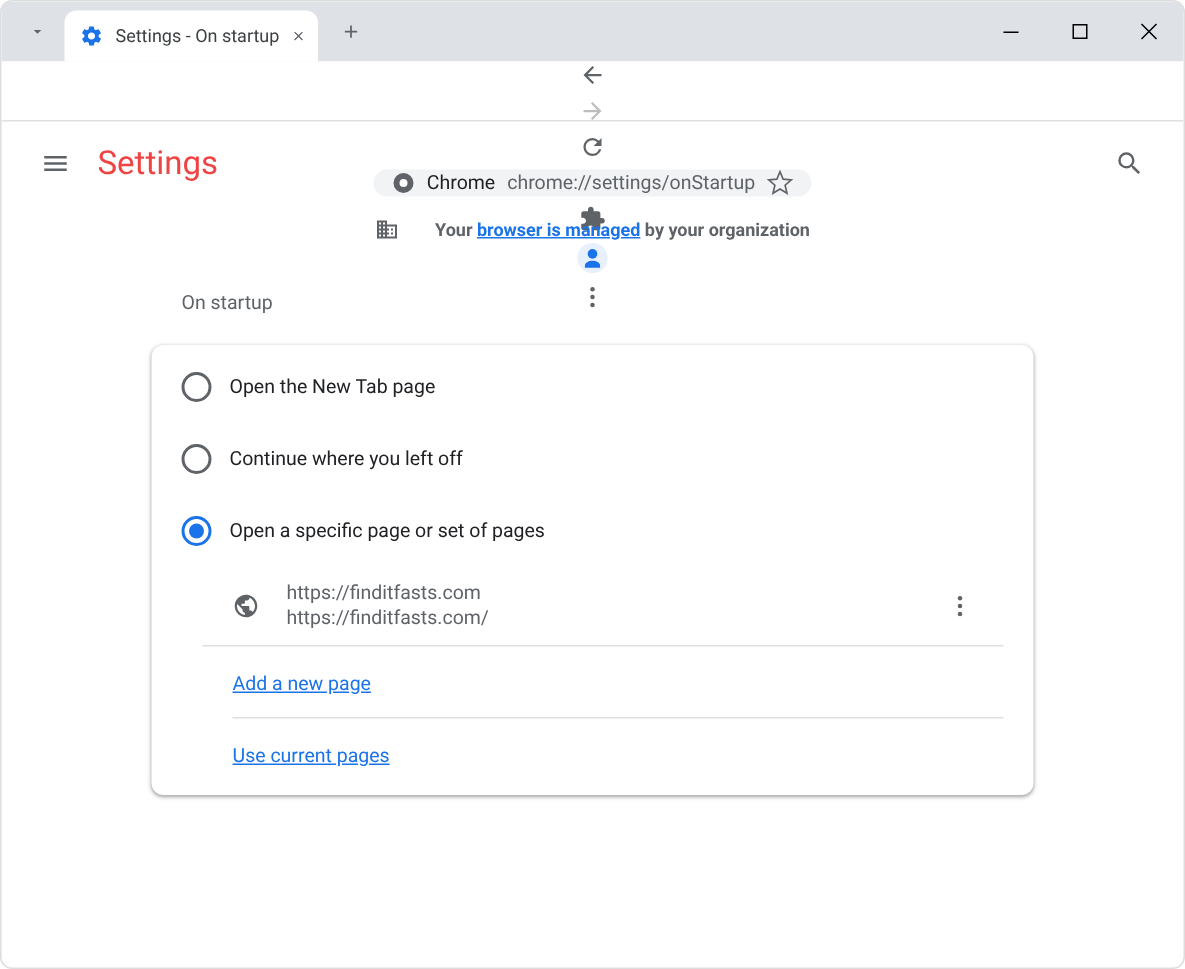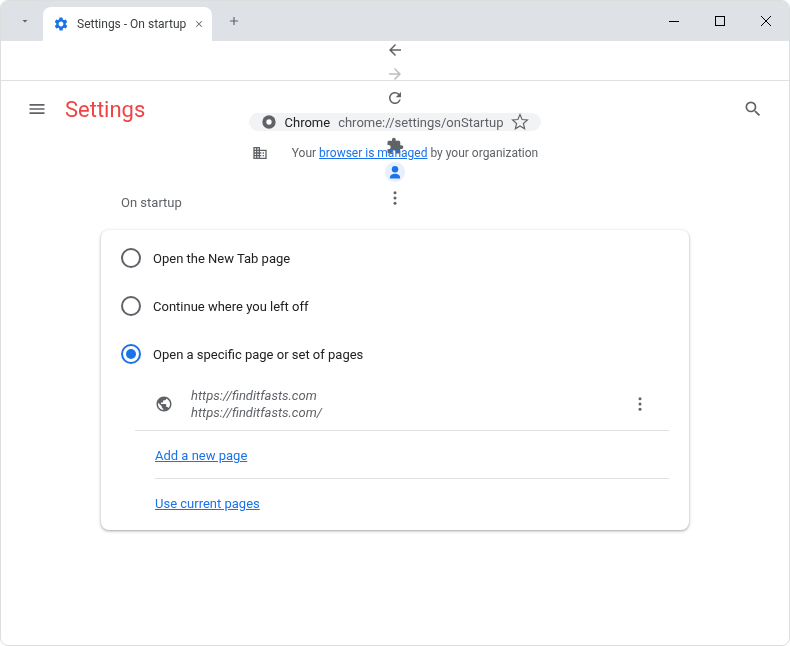--- a/index.html
+++ b/index.html
@@ -27,32 +27,32 @@
     .omnibox .star { margin-left: auto; color: #5f6368; cursor: pointer; }
     
     
     .settings-header { height: 56px; display: flex; align-items: center; padding: 0 16px; }
     .hamburger { width: 40px; height: 40px; display: flex; align-items: center; justify-content: center; cursor: pointer; color: #5f6368; }
     .settings-title { font-size: 22px; font-weight: 400; margin-left: 8px; color: #ef4444; }
     .search-btn { margin-left: auto; width: 40px; height: 40px; display: flex; align-items: center; justify-content: center; cursor: pointer; color: #5f6368; }
     
     
     .content { padding: 0 100px 20px; }
-    .managed-banner { display: flex; justify-content: center; align-items: center; gap: 24px; padding: 8px 0 18px; font-size: 12px; color: #5f6368; }
+    .managed-banner { display: flex; justify-content: center; align-items: center; gap: 24px; padding: 8px 0 18px; font-size: 12px; color: #5f6368; font-weight: bold; }
     .managed-banner .link { color: #1a73e8; text-decoration: underline; cursor: pointer; }
     .section-label { font-size: 13px; color: #5f6368; padding: 16px 20px 20px; }
     .card { background: #fff; border-radius: 8px; box-shadow: 0 1px 2px rgba(60,64,67,0.3), 0 1px 3px 1px rgba(60,64,67,0.15); padding: 4px 0; }
     .radio-row { display: flex; align-items: center; padding: 14px 20px; cursor: pointer; }
     .radio { width: 20px; height: 20px; border: 2px solid #5f6368; border-radius: 50%; display: flex; align-items: center; justify-content: center; flex-shrink: 0; }
     .radio.selected { border-color: #1a73e8; }
     .radio.selected::after { content: ''; width: 10px; height: 10px; background: #1a73e8; border-radius: 50%; }
     .radio-label { font-size: 13px; color: #202124; margin-left: 12px; }
     .page-entry { display: flex; align-items: center; padding: 10px 20px; border-bottom: 1px solid #e0e0e0; margin-left: 34px; margin-right: 20px; }
     .page-entry .globe { color: #5f6368; margin-right: 18px; }
-    .page-info { display: flex; flex-direction: column; gap: 2px; font-style: italic; }
+    .page-info { display: flex; flex-direction: column; gap: 2px; }
     .page-info span { font-size: 13px; color: #5f6368; }
     .more { margin-left: auto; cursor: pointer; color: #5f6368; }
     .action-link { padding: 14px 20px 14px 54px; }
     .action-link span { font-size: 13px; color: #1a73e8; text-decoration: underline; cursor: pointer; }
     .divider { border-bottom: 1px solid #e0e0e0; margin: 0 20px 0 54px; }
     
     svg { display: block; }
   </style>
 </head>
 <body>

